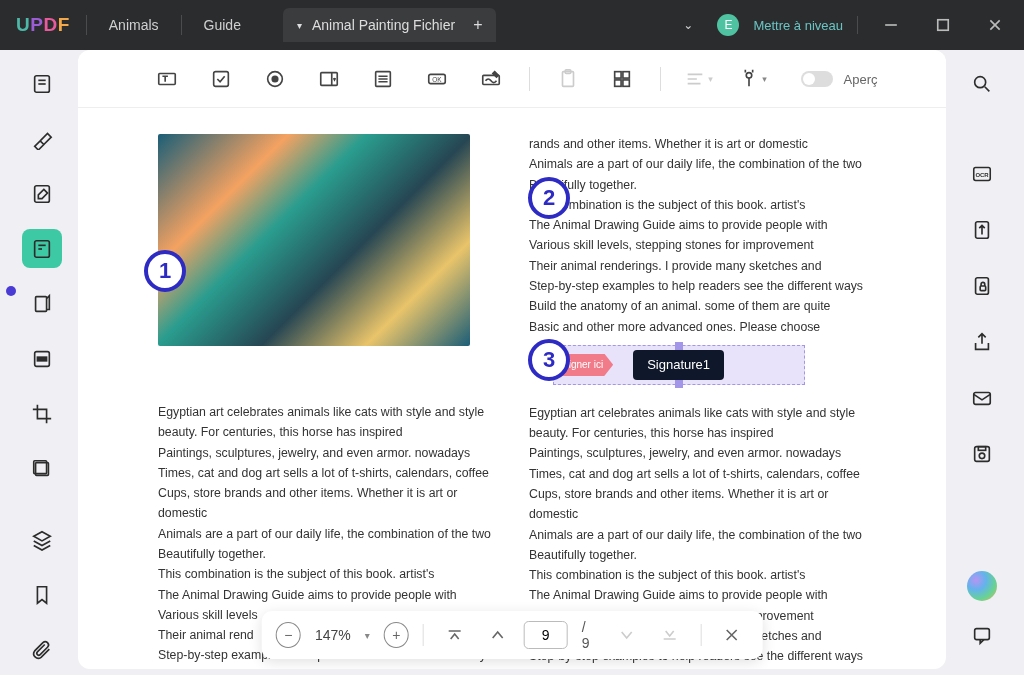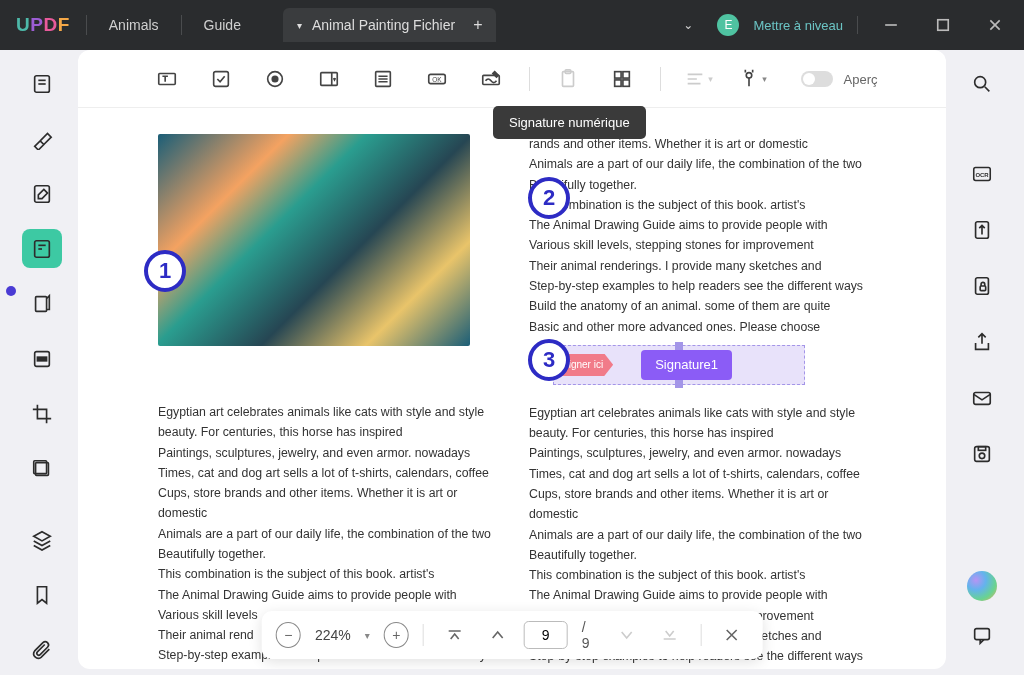--- a/index.html
+++ b/index.html
@@ -55,21 +55,21 @@
 
 
 .page { padding: 26px 80px 70px 80px; display: grid; grid-template-columns: 1fr 1fr; gap: 34px; font-size: 12.3px; color: #333; line-height: 1.65; }
 .col1 .img-ph { width: 312px; height: 212px; background: linear-gradient(135deg, #1b5e77 0%, #f4a261 25%, #2a9d8f 40%, #264653 60%, #e9c46a 80%, #1b5e77 100%); border-radius: 2px; margin-bottom: 56px; }
 .txt-block { display: flex; flex-direction: column; }
 .sig-field { margin: 8px 0 18px 24px; width: 252px; height: 40px; border: 1.5px dashed #a395e8; background: #e8e2fa; position: relative; display: flex; align-items: center; }
 .sig-field::before, .sig-field::after { content:''; position: absolute; width: 8px; height: 8px; background: #a395e8; }
 .sig-field::before { top: -4px; left: 50%; margin-left: -4px; }
 .sig-field::after { bottom: -4px; left: 50%; margin-left: -4px; }
 .sig-tag { background: #f17b89; color: #fff; font-size: 10px; padding: 3px 10px 3px 8px; clip-path: polygon(0 0, 85% 0, 100% 50%, 85% 100%, 0 100%); }
-.sig-label { background: #8b5cf6; color: #fff; font-size: 13px; padding: 4px 14px; border-radius: 4px; margin-left: 28px; }
+.sig-label { background: #0f172a; color: #fff; font-size: 13px; padding: 4px 14px; border-radius: 4px; margin-left: 20px; }
 
 
 .marker { position: absolute; width: 42px; height: 42px; border: 4px solid #2d2bc4; border-radius: 50%; display: flex; align-items: center; justify-content: center; color: #2d2bc4; font-size: 22px; font-weight: 700; background: #fff; z-index: 30; }
 
 
 .bottombar { position: absolute; bottom: 10px; left: 50%; transform: translateX(-50%); height: 48px; background: #fff; border-radius: 10px; box-shadow: 0 3px 14px rgba(0,0,0,0.12); display: flex; align-items: center; padding: 0 14px; gap: 10px; }
 .bb-btn { width: 34px; height: 34px; display: flex; align-items: center; justify-content: center; color: #666; cursor: pointer; border-radius: 6px; }
 .bb-btn.round { border: 1.5px solid #888; border-radius: 50%; width: 26px; height: 26px; font-size: 14px; }
 .bb-btn.disabled { color: #ccc; }
 .zoom-val { font-size: 14px; color: #444; margin: 0 4px; }
@@ -268,21 +268,20 @@
             <path d="M12 11 L12 20 M8 5 L8 2 M16 5 L16 2"></path>
           </svg>
           <span style="font-size:9px;color:#888;margin-left:2px">▾</span>
         </div>
       <div class="preview-toggle">
         <div class="switch"></div>
         <span>Aperç</span>
       </div>
     </div>
 
-    <div class="tooltip">Signature numérique</div>
 
     <div class="marker" style="top:200px; left:66px">1</div>
     <div class="marker" style="top:127px; left:450px">2</div>
     <div class="marker" style="top:289px; left:450px">3</div>
 
     <div class="page">
       <div class="col1">
         <div class="img-ph"></div>
         <div class="txt-block" style="white-space:pre-line">Egyptian art celebrates animals like cats with style and style beauty. For centuries, this horse has inspired
 Paintings, sculptures, jewelry, and even armor. nowadays
@@ -320,21 +319,21 @@
 This combination is the subject of this book. artist's
 The Animal Drawing Guide aims to provide people with
 Various skill levels, stepping stones for improvement
 Their animal renderings. I provide many sketches and
 Step-by-step examples to help readers see the different ways</div>
       </div>
     </div>
 
     <div class="bottombar">
       <div class="bb-btn round">−</div>
-      <span class="zoom-val">224%</span>
+      <span class="zoom-val">147%</span>
       <span class="zoom-dd">▾</span>
       <div class="bb-btn round">+</div>
       <div class="bb-sep"></div>
       <div class="bb-btn">
           <svg viewBox="0 0 16 16" stroke="currentColor" stroke-width="1.6" fill="none">
             <line x1="2" y1="4" x2="14" y2="4"></line>
             <path d="M4 12 L8 7 L12 12"></path>
           </svg>
         </div>
       <div class="bb-btn">

